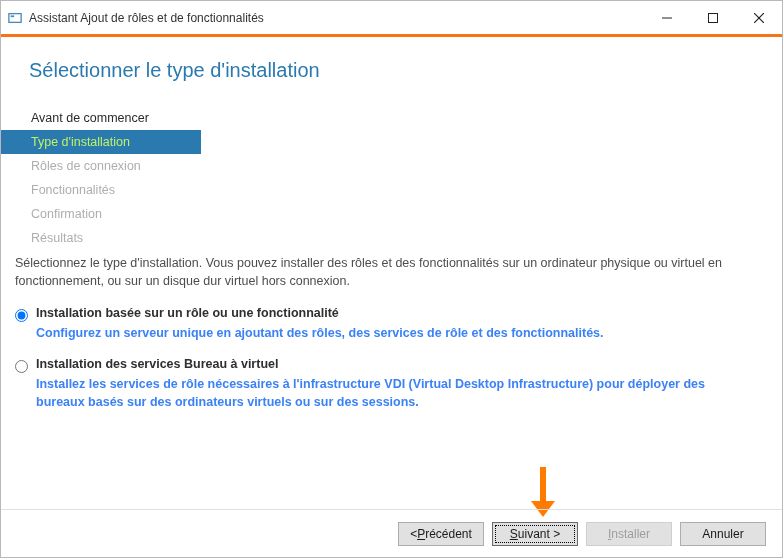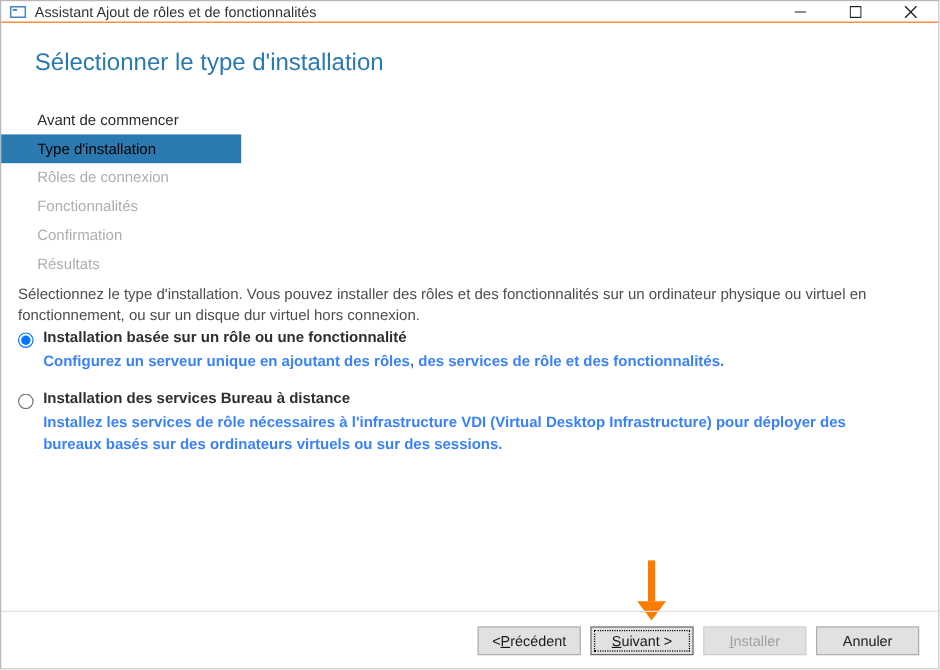--- a/index.html
+++ b/index.html
@@ -14,22 +14,22 @@
   }
   .window {
     position: relative;
     width: 783px;
     height: 558px;
     background: #fff;
     border: 1px solid #b8b8b8;
     box-sizing: border-box;
   }
   .titlebar {
-    height: 18px;
-    border-bottom: 1px solid #f97316;
+    height: 36px;
+    border-bottom: 3px solid #f97316;
     display: flex;
     align-items: center;
     padding-left: 6px;
     font-size: 12px;
     color: #333;
     box-sizing: border-box;
   }
   .titlebar .appicon {
     width: 16px; height: 16px;
     margin-right: 6px;
@@ -76,31 +76,31 @@
     padding-top: 6px;
   }
   .step {
     font-size: 12.5px;
     padding: 5px 18px 5px 30px;
     color: #2a2a2a;
     cursor: default;
   }
   .step.active {
     background: #2a7ab0;
-    color: #000000;
+    color: #bef264;
   }
   .step.disabled { color: #aeaeae; }
   .main {
     flex: 1;
     padding: 4px 30px 0 14px;
     font-size: 12.5px;
     color: #4d4d4d;
     line-height: 1.45;
   }
-  .intro { }
+  .intro { margin-bottom: 14px; }
   .optgroup { margin-bottom: 12px; }
   .opthead {
     display: flex;
     align-items: flex-end;
     gap: 8px;
   }
   .opthead input[type=radio] {
     margin: 2px 0 0 0;
   }
   .opttitle { font-weight: 700; color: #2f2f2f; }
@@ -213,21 +213,21 @@
         <label class="opthead">
           <input type="radio" name="itype" checked="" style="">
           <span class="opttitle">Installation basée sur un rôle ou une fonctionnalité</span>
         </label>
         <div class="optdesc">Configurez un serveur unique en ajoutant des rôles, des services de rôle et des fonctionnalités.</div>
       </div>
 
       <div class="optgroup">
         <label class="opthead">
           <input type="radio" name="itype" style="">
-          <span class="opttitle">Installation des services Bureau à distance</span>
+          <span class="opttitle">Installation des services Bureau à virtuel</span>
         </label>
         <div class="optdesc">Installez les services de rôle nécessaires à l'infrastructure VDI (Virtual Desktop Infrastructure) pour déployer des bureaux basés sur des ordinateurs virtuels ou sur des sessions.</div>
       </div>
     </div>
   </div>
 
   <div class="arrow">
     <div class="shaft"></div>
     <div class="head"></div>
   </div>

